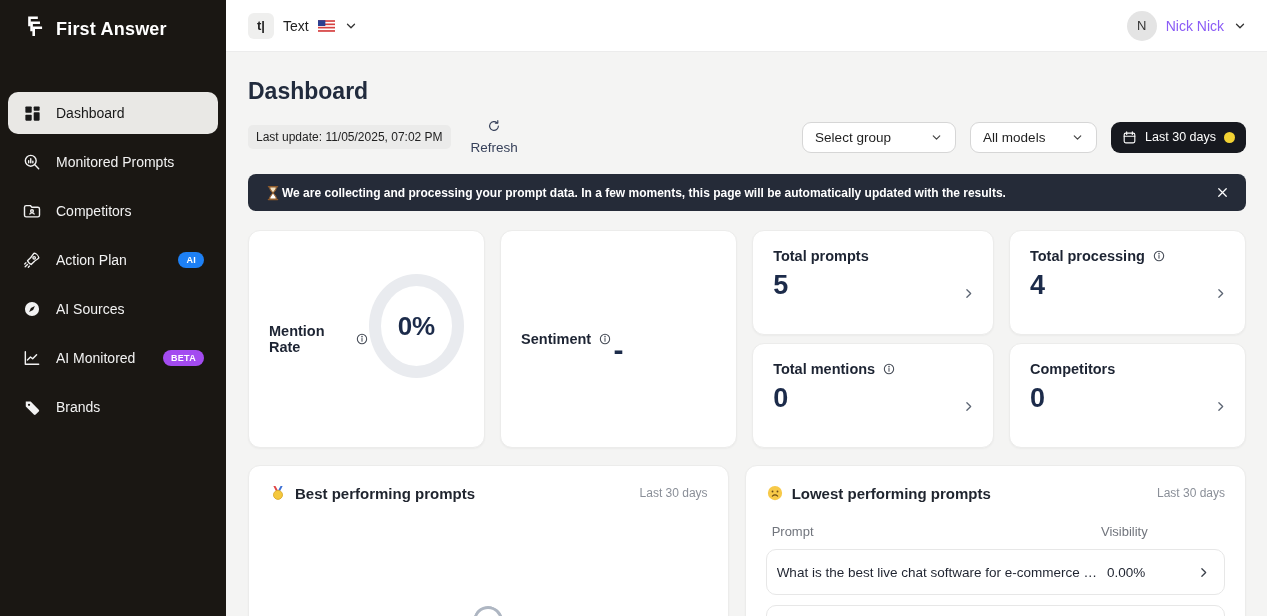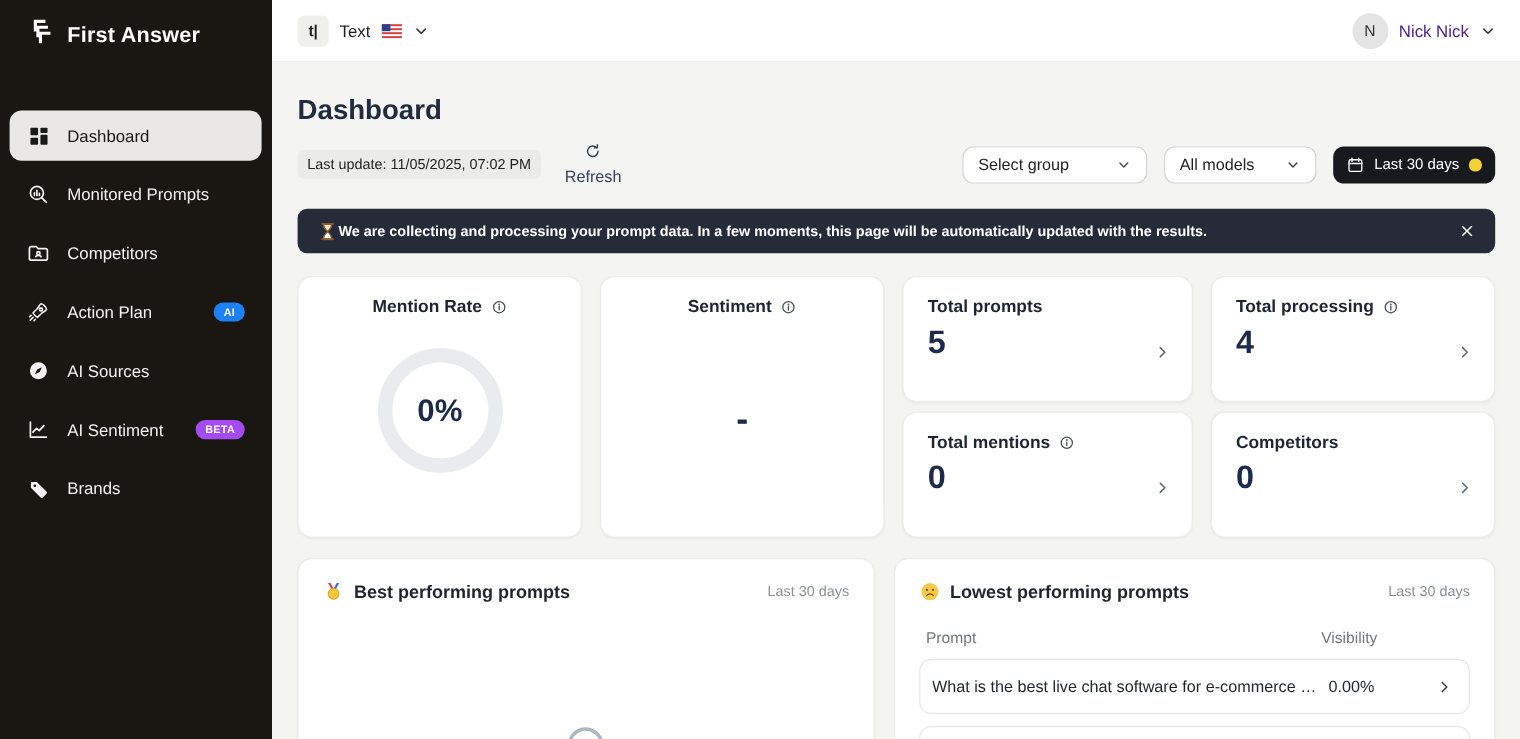--- a/index.html
+++ b/index.html
@@ -18,21 +18,21 @@
   .badge-beta { background:#a34bf0; }
 
   
   .main { margin-left:226px; height:616px; display:flex; flex-direction:column; }
   .topbar { height:52px; background:#fff; border-bottom:1px solid #ececec; display:flex; align-items:center; padding:0 20px 0 22px; flex:0 0 52px; }
   .text-selector { display:flex; align-items:center; gap:9px; cursor:pointer; }
   .t-icon { width:26px; height:26px; background:#efefee; border-radius:6px; display:flex; align-items:center; justify-content:center; font-size:13px; font-weight:bold; color:#222; }
   .text-label { font-size:14px; color:#1f1f1f; }
   .user { margin-left:auto; display:flex; align-items:center; gap:9px; cursor:pointer; }
   .avatar { width:30px; height:30px; border-radius:50%; background:#e4e4e4; display:flex; align-items:center; justify-content:center; font-size:13px; color:#333; }
-  .user-name { font-size:14px; color:#4c1d95; }
+  .user-name { font-size:14px; color:#8b5cf6; }
 
   .content { flex:1; padding:26px 21px 0 22px; overflow:hidden; }
   .page-title { font-size:23px; font-weight:bold; color:#212b3d; }
   .meta-row { display:flex; align-items:center; margin-top:14px; }
   .update-pill { background:#ebebea; border-radius:5px; padding:5px 8px; font-size:12px; color:#222; }
   .refresh-btn { display:flex; align-items:center; gap:7px; margin-left:20px; font-size:13.5px; color:#37415a; background:none; border:none; cursor:pointer; font-family:inherit;flex-direction:column; }
   .controls { margin-left:auto; display:flex; align-items:flex-end; gap:14px; }
   .select { display:flex; align-items:center; justify-content:space-between; height:31px; border:1px solid #d6d6d6; border-radius:9px; background:#fff; padding:0 12px; font-size:13.5px; color:#1f1f1f; cursor:pointer; }
   .select-group { width:154px; }
   .select-models { width:127px; }
@@ -42,21 +42,21 @@
   .banner { margin-top:19px; height:37px; background:#252b38; border-radius:8px; display:flex; align-items:center; padding:0 16px; }
   .banner-text { font-size:12px; font-weight:bold; color:#fff; }
   .banner-close { margin-left:auto; background:none; border:none; cursor:pointer; display:flex; align-items:center; }
 
   .stats-grid { margin-top:19px; display:grid; grid-template-columns:1fr 1fr 1.02fr 1fr; grid-template-rows:105px 105px; gap:8px 15px; }
   .card { background:#fff; border:1px solid #ececeb; border-radius:12px; box-shadow:0 1px 2px rgba(0,0,0,.04); }
   .stat-card { padding:17px 20px; position:relative; }
   .stat-label { display:flex; align-items:center; gap:7px; font-size:14.5px; font-weight:bold; color:#1d2433; }
   .stat-value { margin-top:6px; font-size:27px; font-weight:bold; color:#1c2b4a; }
   .stat-arrow { position:absolute; right:18px; top:56px; cursor:pointer; display:flex; }
-  .tall-card { grid-row:1 / 3; padding:17px 20px; display:flex; flex-direction:column; position:relative;align-items:center; }
+  .tall-card { grid-row:1 / 3; padding:17px 20px; display:flex; flex-direction:row; position:relative; }
   .donut { width:104px; height:104px; border-radius:50%; border:12px solid #e9ebef; margin:26px auto 0 auto; display:flex; align-items:center; justify-content:center; }
   .donut-value { font-size:26px; font-weight:bold; color:#1c2b4a; }
   .sentiment-value { position:absolute; left:0; right:0; top:102px; text-align:center; font-size:30px; font-weight:bold; color:#1c2b4a; }
 
   .bottom-grid { margin-top:17px; display:grid; grid-template-columns:1fr 1.002fr; gap:16px; height:220px; }
   .panel { padding:18px 20px; position:relative; }
   .panel-head { display:flex; align-items:center; gap:8px; }
   .panel-title { font-size:15px; font-weight:bold; color:#1f242e; }
   .panel-period { margin-left:auto; font-size:12px; color:#8a8f98; }
   .spinner { position:absolute; left:50%; top:140px; transform:translateX(-50%) rotate(25deg); width:30px; height:30px; border-radius:50%; border:3px solid #aeb6c2; border-bottom-color:transparent; }
@@ -142,21 +142,21 @@
       <span>AI Sources</span>
     </div>
 
     <div class="nav-item">
       <span class="ico">
         <svg width="20" height="20" viewBox="0 0 24 24" fill="none" stroke="#f2f2f2" stroke-width="1.7" stroke-linecap="round" stroke-linejoin="round">
           <path d="M4 4.5 V19.5 H20"></path>
           <polyline points="6.5,14.5 10.2,10.8 12.8,13 17.5,8"></polyline>
         </svg>
       </span>
-      <span>AI Sentiment</span>
+      <span>AI Monitored</span>
       <span class="badge badge-beta">BETA</span>
     </div>
 
     <div class="nav-item">
       <span class="ico">
         <svg width="19" height="19" viewBox="0 0 24 24">
           <path d="M3.5 4.5h6.2l10.2 10.2a1.6 1.6 0 0 1 0 2.3l-3.9 3.9a1.6 1.6 0 0 1-2.3 0L3.5 10.7z" fill="#f2f2f2"></path>
           <circle cx="7.6" cy="8.6" r="1.4" fill="#1a1713"></circle>
         </svg>
       </span>

